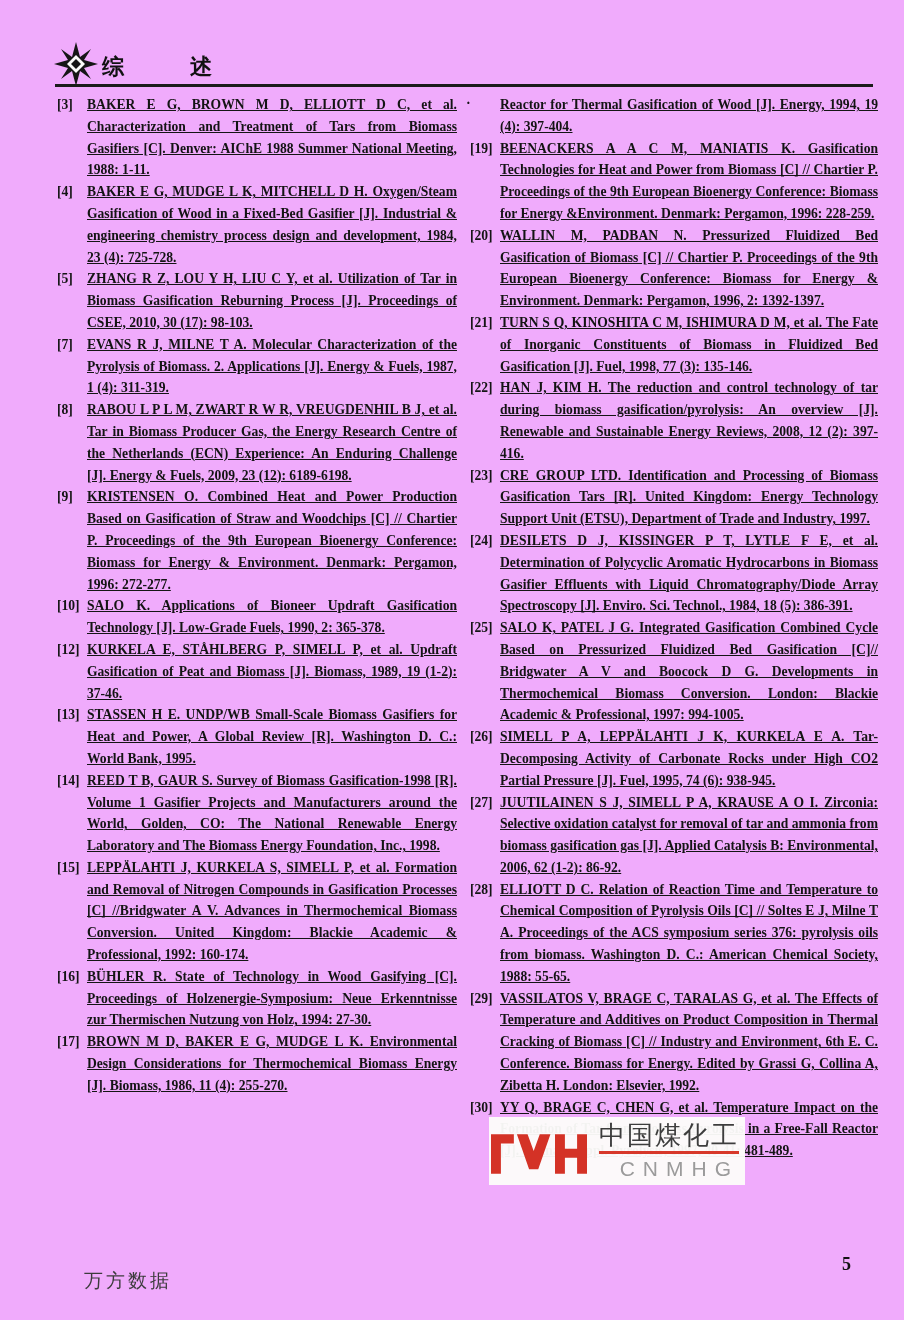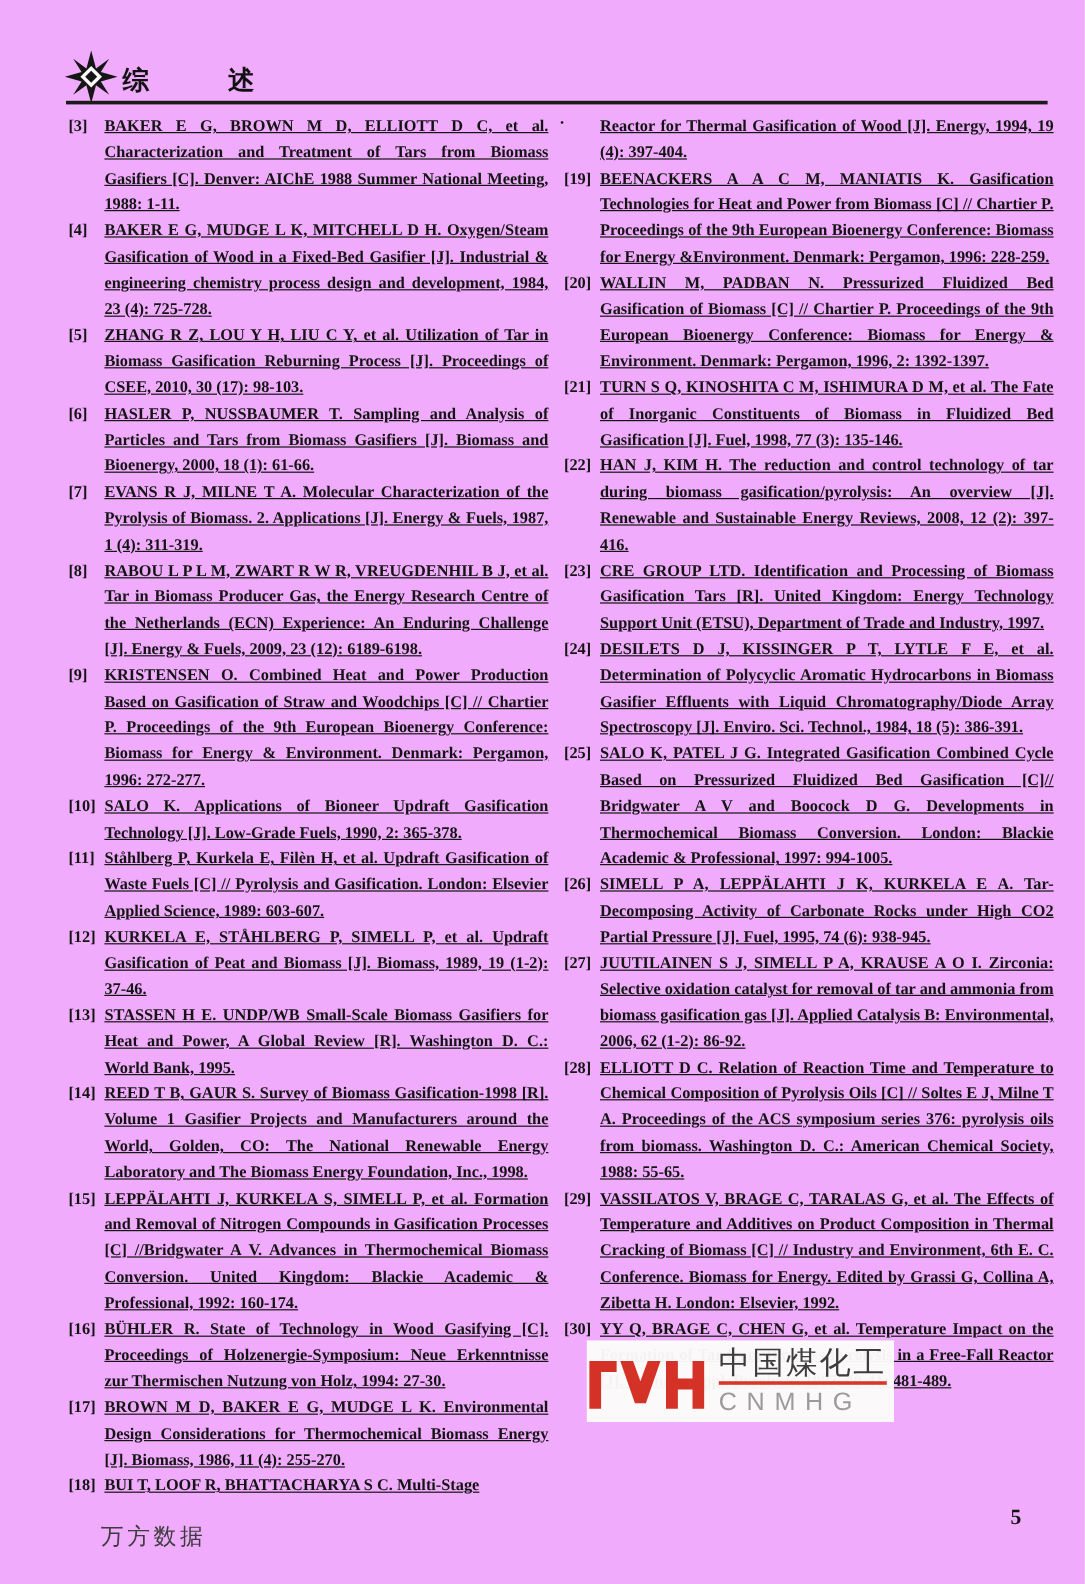--- a/index.html
+++ b/index.html
@@ -25,21 +25,21 @@
   .ref{padding-left:30px;text-indent:-30px;text-align:justify;text-decoration:underline;}
   .ref .num{display:inline-block;width:30px;text-indent:0;}
   .ref.cont{text-indent:0;}
   .artifact-dot{position:absolute;left:466px;top:96px;font-size:14px;font-weight:bold;}
   
   .watermark{
     position:absolute;left:489px;top:1117px;display:flex;align-items:center;gap:12px;
     background:rgba(252,252,250,0.96);padding:3px 6px 3px 2px;
   }
   .wm-logo{width:96px;height:58px;flex:0 0 auto;}
-  .wm-text{display:flex;flex-direction:column;}
+  .wm-text{display:flex;flex-direction:column;align-items:flex-end;}
   .wm-cn{
     font-size:26px;color:#3d3d3d;letter-spacing:2px;line-height:30px;
     border-bottom:3px solid #d7382a;padding-bottom:1px;white-space:nowrap;
     font-family:"Liberation Sans",sans-serif;
   }
   .wm-en{
     font-size:21px;color:#9b9b9b;letter-spacing:8px;line-height:26px;margin-top:2px;
     font-family:"Liberation Sans",sans-serif;
   }
   
@@ -64,45 +64,42 @@
 
   <div class="artifact-dot">·</div>
 
   <div class="col col-left">
     <div class="ref"><span class="num">[3]</span><span class="txt">BAKER E G, BROWN M D, ELLIOTT D C, et al. Characterization and Treatment of Tars from Biomass Gasifiers [C]. Denver: AIChE 1988 Summer National Meeting, 1988: 1-11.</span></div>
 
     <div class="ref"><span class="num">[4]</span><span class="txt">BAKER E G, MUDGE L K, MITCHELL D H. Oxygen/Steam Gasification of Wood in a Fixed-Bed Gasifier [J]. Industrial &amp; engineering chemistry process design and development, 1984, 23 (4): 725-728.</span></div>
 
     <div class="ref"><span class="num">[5]</span><span class="txt">ZHANG R Z, LOU Y H, LIU C Y, et al. Utilization of Tar in Biomass Gasification Reburning Process [J]. Proceedings of CSEE, 2010, 30 (17): 98-103.</span></div>
 
-    <div class="ref"><span class="num">[6]</span><span class="txt">HASLER P, NUSSBAUMER T. Sampling and Analysis of Particles and Tars from Biomass Gasifiers [J]. Biomass and Bioenergy, 2000, 18 (1): 61-66.</span></div>
 
     <div class="ref"><span class="num">[7]</span><span class="txt">EVANS R J, MILNE T A. Molecular Characterization of the Pyrolysis of Biomass. 2. Applications [J]. Energy &amp; Fuels, 1987, 1 (4): 311-319.</span></div>
 
     <div class="ref"><span class="num">[8]</span><span class="txt">RABOU L P L M, ZWART R W R, VREUGDENHIL B J, et al. Tar in Biomass Producer Gas, the Energy Research Centre of the Netherlands (ECN) Experience: An Enduring Challenge [J]. Energy &amp; Fuels, 2009, 23 (12): 6189-6198.</span></div>
 
     <div class="ref"><span class="num">[9]</span><span class="txt">KRISTENSEN O. Combined Heat and Power Production Based on Gasification of Straw and Woodchips [C] // Chartier P. Proceedings of the 9th European Bioenergy Conference: Biomass for Energy &amp; Environment. Denmark: Pergamon, 1996: 272-277.</span></div>
 
     <div class="ref"><span class="num">[10]</span><span class="txt">SALO K. Applications of Bioneer Updraft Gasification Technology [J]. Low-Grade Fuels, 1990, 2: 365-378.</span></div>
 
-    <div class="ref"><span class="num">[11]</span><span class="txt">Ståhlberg P, Kurkela E, Filèn H, et al. Updraft Gasification of Waste Fuels [C] // Pyrolysis and Gasification. London: Elsevier Applied Science, 1989: 603-607.</span></div>
 
     <div class="ref"><span class="num">[12]</span><span class="txt">KURKELA E, STÅHLBERG P, SIMELL P, et al. Updraft Gasification of Peat and Biomass [J]. Biomass, 1989, 19 (1-2): 37-46.</span></div>
 
     <div class="ref"><span class="num">[13]</span><span class="txt">STASSEN H E. UNDP/WB Small-Scale Biomass Gasifiers for Heat and Power, A Global Review [R]. Washington D. C.: World Bank, 1995.</span></div>
 
     <div class="ref"><span class="num">[14]</span><span class="txt">REED T B, GAUR S. Survey of Biomass Gasification-1998 [R]. Volume 1 Gasifier Projects and Manufacturers around the World, Golden, CO: The National Renewable Energy Laboratory and The Biomass Energy Foundation, Inc., 1998.</span></div>
 
     <div class="ref"><span class="num">[15]</span><span class="txt">LEPPÄLAHTI J, KURKELA S, SIMELL P, et al. Formation and Removal of Nitrogen Compounds in Gasification Processes [C] //Bridgwater A V. Advances in Thermochemical Biomass Conversion. United Kingdom: Blackie Academic &amp; Professional, 1992: 160-174.</span></div>
 
     <div class="ref"><span class="num">[16]</span><span class="txt">BÜHLER R. State of Technology in Wood Gasifying [C]. Proceedings of Holzenergie-Symposium: Neue Erkenntnisse zur Thermischen Nutzung von Holz, 1994: 27-30.</span></div>
 
     <div class="ref"><span class="num">[17]</span><span class="txt">BROWN M D, BAKER E G, MUDGE L K. Environmental Design Considerations for Thermochemical Biomass Energy [J]. Biomass, 1986, 11 (4): 255-270.</span></div>
 
-    <div class="ref"><span class="num">[18]</span><span class="txt">BUI T, LOOF R, BHATTACHARYA S C. Multi-Stage</span></div>
   </div>
   <div class="col col-right">
     <div class="ref cont"><span class="txt">Reactor for Thermal Gasification of Wood [J]. Energy, 1994, 19 (4): 397-404.</span></div>
 
     <div class="ref"><span class="num">[19]</span><span class="txt">BEENACKERS A A C M, MANIATIS K. Gasification Technologies for Heat and Power from Biomass [C] // Chartier P. Proceedings of the 9th European Bioenergy Conference: Biomass for Energy &amp;Environment. Denmark: Pergamon, 1996: 228-259.</span></div>
 
     <div class="ref"><span class="num">[20]</span><span class="txt">WALLIN M, PADBAN N. Pressurized Fluidized Bed Gasification of Biomass [C] // Chartier P. Proceedings of the 9th European Bioenergy Conference: Biomass for Energy &amp; Environment. Denmark: Pergamon, 1996, 2: 1392-1397.</span></div>
 
     <div class="ref"><span class="num">[21]</span><span class="txt">TURN S Q, KINOSHITA C M, ISHIMURA D M, et al. The Fate of Inorganic Constituents of Biomass in Fluidized Bed Gasification [J]. Fuel, 1998, 77 (3): 135-146.</span></div>
 

